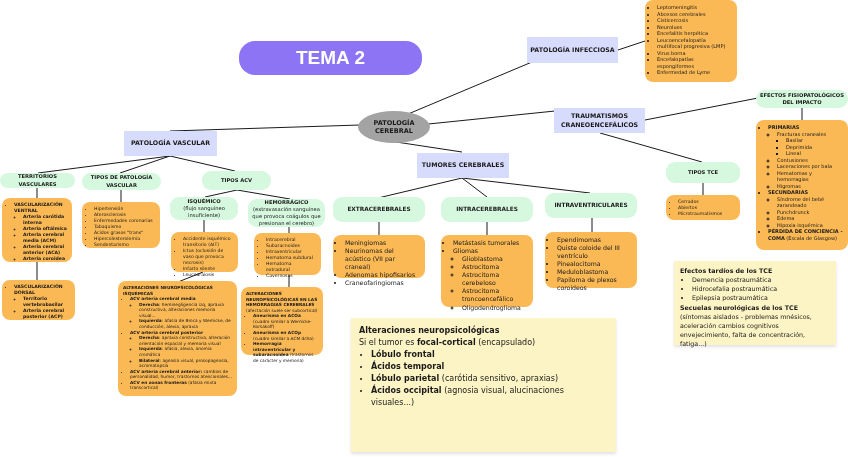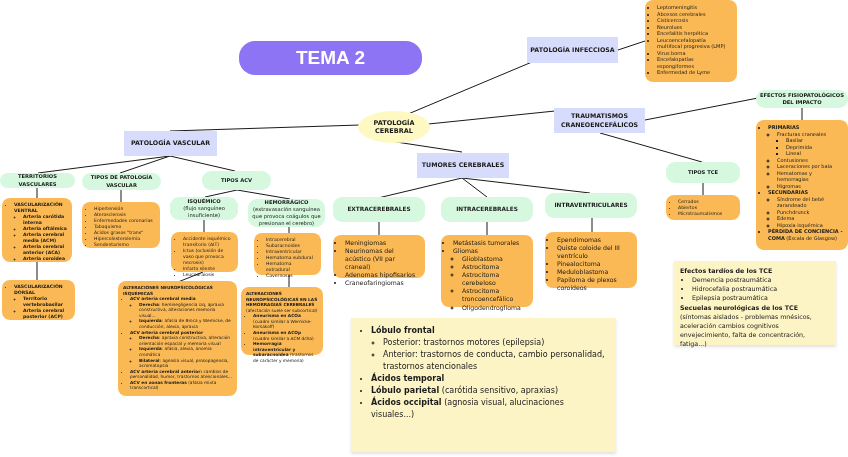--- a/index.html
+++ b/index.html
@@ -1,21 +1,21 @@
 <!DOCTYPE html>
 <html><head>
 <meta charset="utf-8">
 <style>
   html, body { margin:0; padding:0; }
   body { width:848px; height:457px; background:#ffffff; position:relative; overflow:hidden;
          font-family:"DejaVu Sans", sans-serif; color:#1a1a1a; }
   svg.lines { position:absolute; left:0; top:0; width:848px; height:457px; pointer-events:none; }
   .node { position:absolute; box-sizing:border-box; display:flex; align-items:center; justify-content:center; text-align:center; }
   .title { background:#8c74f5; color:#fff; border-radius:16px; font-size:19px; font-weight:bold; font-family:"Liberation Sans", sans-serif; }
-  .ellipse { background:#fef9c3; border-radius:50%; font-size:6.5px; font-weight:bold; line-height:1.3; }
+  .ellipse { background:#a3a3a3; border-radius:50%; font-size:6.5px; font-weight:bold; line-height:1.3; }
   .rect { background:#d8dcfc; font-size:6.3px; font-weight:bold; line-height:1.35; }
   .green { background:#d6f8df; border-radius:9px; font-size:5.2px; font-weight:bold; line-height:1.35; }
   .green .sub { font-weight:normal; }
   .orange { background:#fbb955; border-radius:8px; font-size:4.6px; line-height:1.3; justify-content:flex-start; align-items:flex-start; text-align:left; padding:4px 5px; }
   .orange ul { margin:0; padding-left:7px; }
   .orange ul ul { padding-left:9px; list-style-type:circle; }
   .orange ul ul ul { list-style-type:square; }
   .orange li { margin:0; }
   .big { font-size:6.2px; }
   .note { background:#fdf4c5; box-shadow:0 2px 3px rgba(0,0,0,0.12); justify-content:flex-start; align-items:flex-start; text-align:left; }
@@ -220,26 +220,25 @@
 <div class="node orange big" style="left:545px;top:232px;width:92px;height:56px;">
   <ul>
     <li>Ependimomas</li>
     <li>Quiste coloide del III ventrículo</li>
     <li>Pinealocitoma</li>
     <li>Meduloblastoma</li>
     <li>Papiloma de plexos coroideos</li>
   </ul>
 </div>
 <div class="node note" style="left:351px;top:318px;width:265px;height:134px;padding:7px 8px;font-size:8px;line-height:1.5;display:block;">
+  <div class="b">Alteraciones neuropsicológicas</div>
+  <div><span>Si el tumor es </span><span class="b">focal-cortical</span><span> (encapsulado)</span></div>
   <ul>
     <li><span class="b">Lóbulo frontal</span>
-      <ul>
-        <li>Posterior: trastornos motores (epilepsia)</li>
-        <li>Anterior: trastornos de conducta, cambio personalidad, trastornos atencionales</li>
-      </ul></li>
+      </li>
     <li><span class="b">Ácidos temporal</span>
       </li>
     <li><span class="b">Lóbulo parietal</span><span> (carótida sensitivo, apraxias)</span></li>
     <li><span class="b">Ácidos occipital</span><span> (agnosia visual, alucinaciones visuales...)</span></li>
   </ul>
 </div>
 
 <div class="node rect" style="left:554px;top:108px;width:91px;height:25px;">
   <span>TRAUMATISMOS CRANEOENCEFÁLICOS</span>
 </div>

